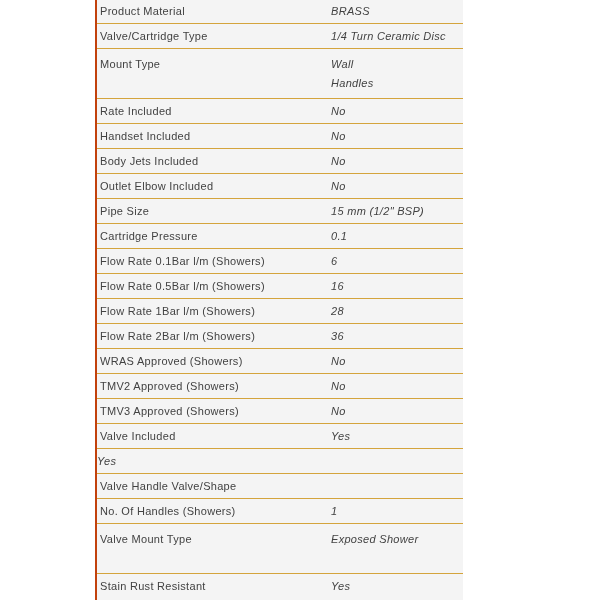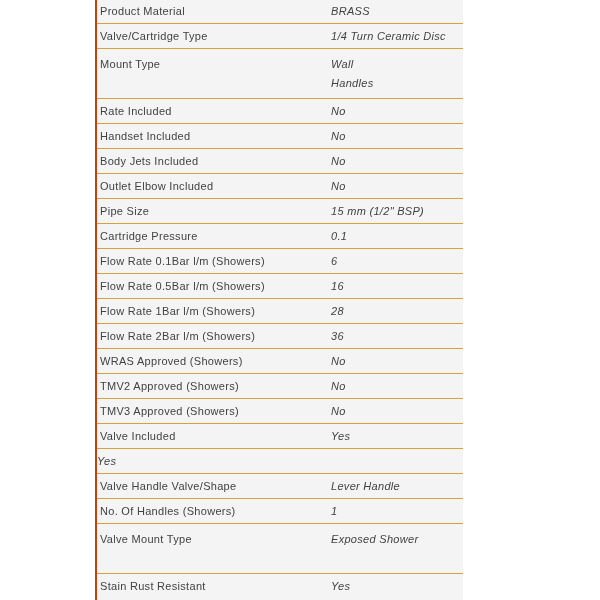--- a/index.html
+++ b/index.html
@@ -175,23 +175,20 @@
           <div>Yes</div>
         </div>
       </div>
       <div class="row">
         <div class="value">
           <div>Yes</div>
         </div>
       </div>
       <div class="row">
         <div class="label">Valve Handle Valve/Shape</div>
-        <div class="value">
-          <div>Lever Handle</div>
-        </div>
       </div>
       <div class="row">
         <div class="label">No. Of Handles (Showers)</div>
         <div class="value">
           <div>1</div>
         </div>
       </div>
       <div class="row tall">
         <div class="label">Valve Mount Type</div>
         <div class="value">

